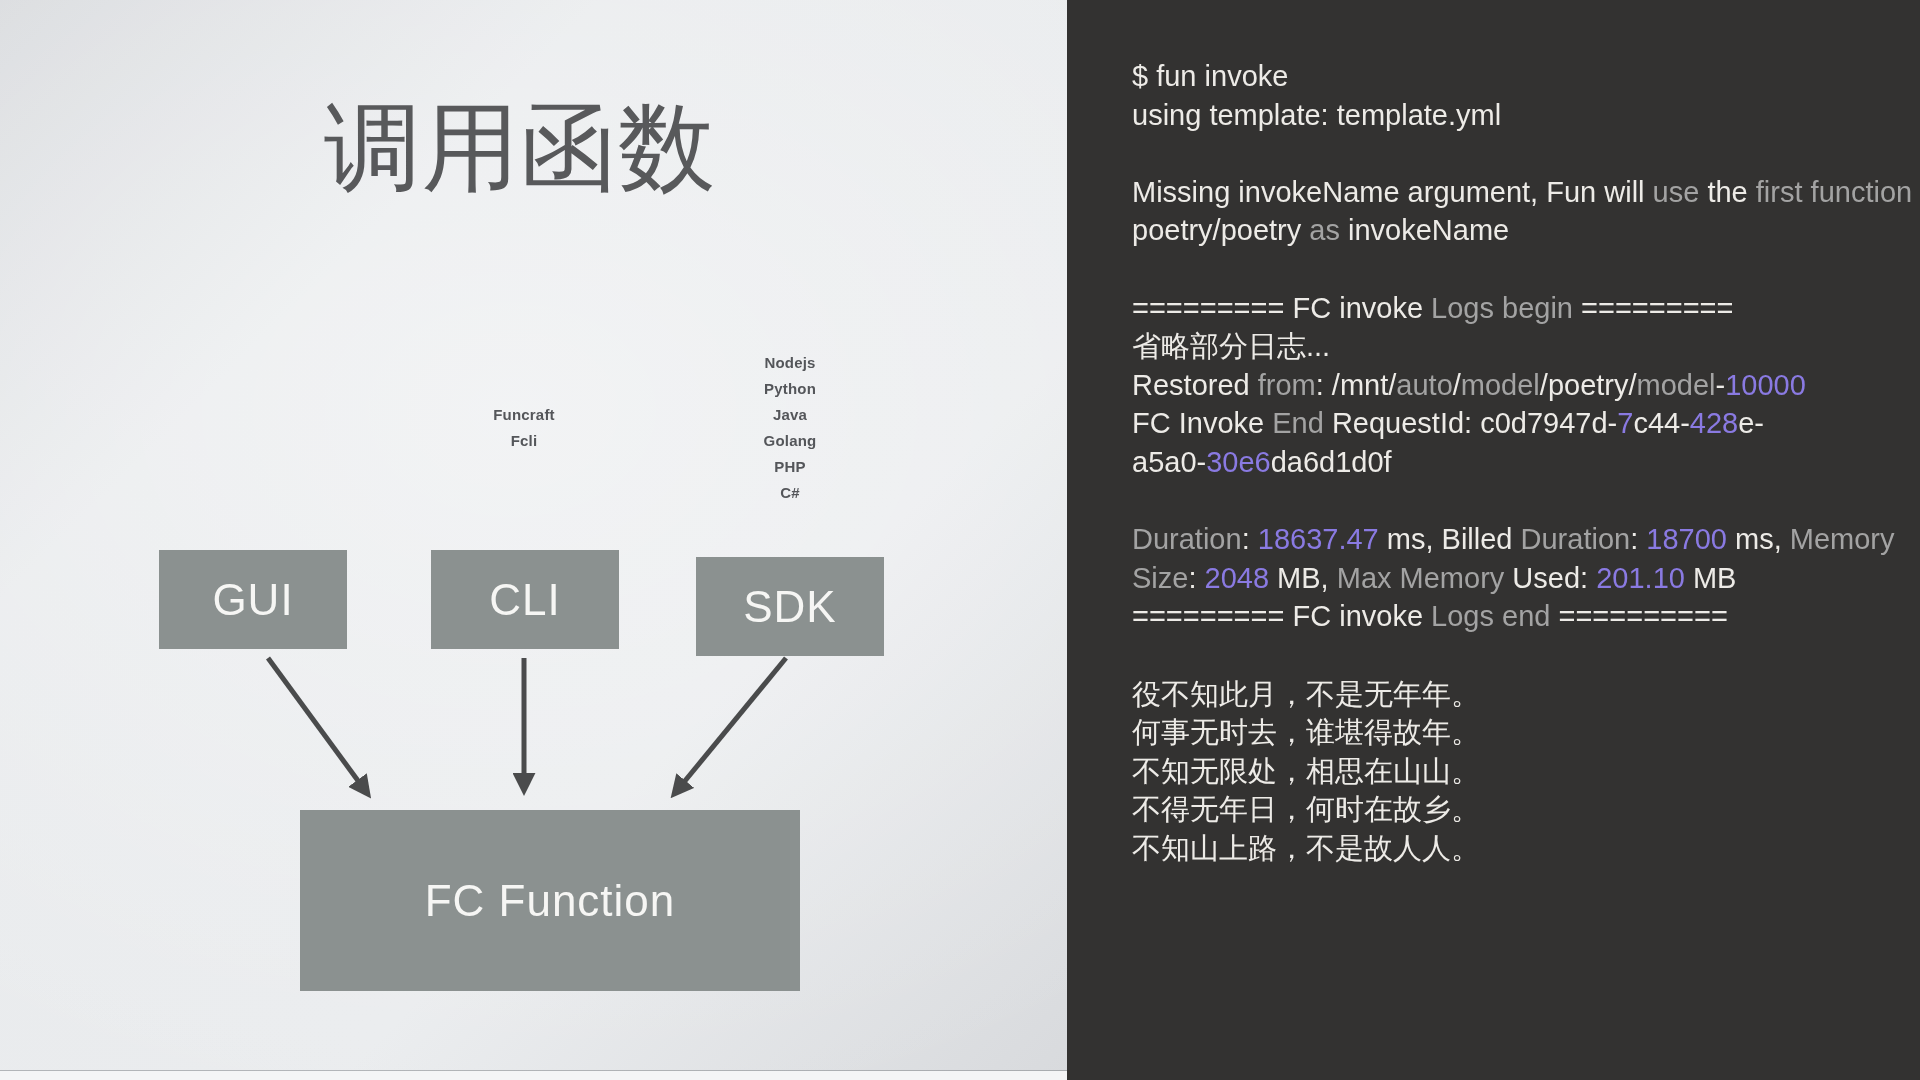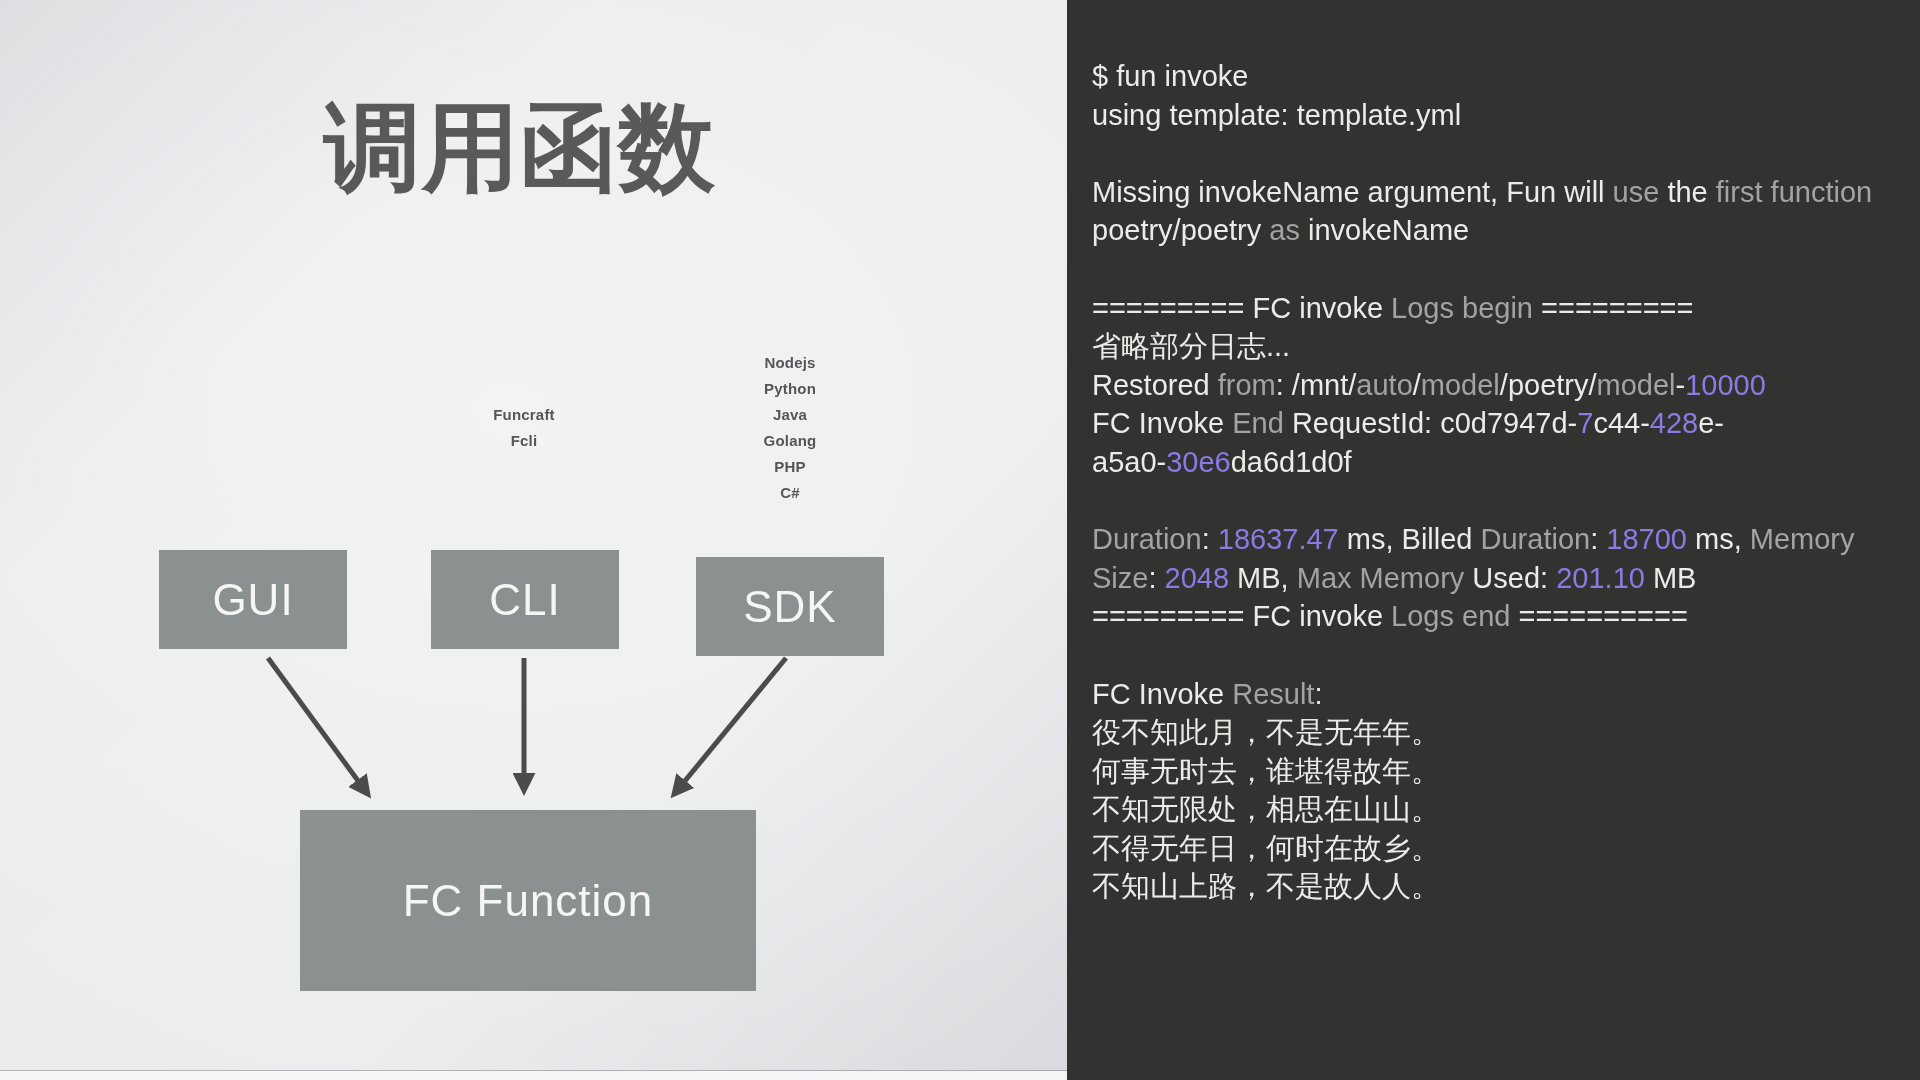--- a/index.html
+++ b/index.html
@@ -15,52 +15,52 @@
       linear-gradient(135deg, #d9dbde 0%, #e9ebed 28%, #eaecee 66%, #d8dadd 100%),
       #e7e9eb;
     overflow:hidden;
   }
   .slide::after {
     content:""; position:absolute; left:0; right:0; bottom:0; height:9px;
     background:#f4f5f6; box-shadow:0 -1px 0 rgba(110,115,120,0.45);
   }
   .slide-title {
     position:absolute; top:84px; left:0; width:1040px; text-align:center;
-    font-size:97px; font-weight:700; color:#58595b; letter-spacing:1px;
+    font-size:97px; font-weight:400; color:#58595b; letter-spacing:1px;
   }
   .label-block {
     position:absolute; text-align:center; font-weight:bold; font-size:15px;
     line-height:26px; color:#54565a; letter-spacing:0.2px;
   }
   #labels-gui { left:52px;  top:376px; width:400px; }
   #labels-cli { left:404px; top:402px; width:240px; }
   #labels-sdk { left:670px; top:350px; width:240px; }
 
   .io-box {
     position:absolute; top:550px; width:188px; height:99px; background:#8b9190;
     color:#f6f6f4; display:flex; align-items:center; justify-content:center;
     font-size:44px; font-weight:300; letter-spacing:1px;
   }
   #box-gui { left:159px;text-align:center; } #box-cli { left:431px; } #box-sdk { left:696px;margin-top:7px; }
 
   .fc-box {
-    position:absolute; left:300px; top:810px; width:456px; height:181px;
+    position:absolute; left:300px; top:810px; width:500px; height:181px;
     background:#8b9190; color:#f6f6f4; display:flex; align-items:center;
     justify-content:center; font-size:44px; font-weight:300; letter-spacing:1px;
   }
   .arrows { position:absolute; left:0; top:0; width:1067px; height:1080px; }
   .arrows line { stroke:#4a4b4c; stroke-width:5; }
 
   
   .terminal {
     position:absolute; left:1067px; top:0; width:853px; height:1080px;
     background:#333231; padding:57px 0 0 25px; overflow:hidden;
     font-family:"Liberation Sans", sans-serif; font-size:29px;
   }
-  .term-line { height:38.6px; line-height:38.6px; white-space:pre; }
+  .term-line { height:38.6px; line-height:38.6px; white-space:pre;margin-left:40px; }
   .c-fg     { color:#edebe7; }
   .c-pink   { color:#a3a3a3; }
   .c-purple { color:#8a7ae2; }
 </style>
 </head>
 <body>
 
 <div id="stage">
 
   <div class="slide">
@@ -108,21 +108,20 @@
       <div class="term-line"><span class="c-fg">========= FC invoke </span><span class="c-pink">Logs begin</span><span class="c-fg"> =========</span></div>
       <div class="term-line"><span class="c-fg">省略部分日志...</span></div>
       <div class="term-line"><span class="c-fg">Restored </span><span class="c-pink">from</span><span class="c-fg">: /mnt/</span><span class="c-pink">auto</span><span class="c-fg">/</span><span class="c-pink">model</span><span class="c-fg">/poetry/</span><span class="c-pink">model</span><span class="c-fg">-</span><span class="c-purple">10000</span></div>
       <div class="term-line"><span class="c-fg">FC Invoke </span><span class="c-pink">End</span><span class="c-fg"> RequestId: c0d7947d-</span><span class="c-purple">7</span><span class="c-fg">c44-</span><span class="c-purple">428</span><span class="c-fg">e-</span></div>
       <div class="term-line"><span class="c-fg">a5a0-</span><span class="c-purple">30e6</span><span class="c-fg">da6d1d0f</span></div>
       <div class="term-line"></div>
       <div class="term-line"><span class="c-pink">Duration</span><span class="c-fg">: </span><span class="c-purple">18637.47</span><span class="c-fg"> ms, Billed </span><span class="c-pink">Duration</span><span class="c-fg">: </span><span class="c-purple">18700</span><span class="c-fg"> ms, </span><span class="c-pink">Memory</span></div>
       <div class="term-line"><span class="c-pink">Size</span><span class="c-fg">: </span><span class="c-purple">2048</span><span class="c-fg"> MB, </span><span class="c-pink">Max Memory</span><span class="c-fg"> Used: </span><span class="c-purple">201.10</span><span class="c-fg"> MB</span></div>
       <div class="term-line"><span class="c-fg">========= FC invoke </span><span class="c-pink">Logs end</span><span class="c-fg"> ==========</span></div>
       <div class="term-line"></div>
-      <div class="term-line"><span class="c-fg">FC Invoke </span><span class="c-pink">Result</span><span class="c-fg">:</span></div>
       <div class="term-line"><span class="c-fg">役不知此月，不是无年年。</span></div>
       <div class="term-line"><span class="c-fg">何事无时去，谁堪得故年。</span></div>
       <div class="term-line"><span class="c-fg">不知无限处，相思在山山。</span></div>
       <div class="term-line"><span class="c-fg">不得无年日，何时在故乡。</span></div>
       <div class="term-line"><span class="c-fg">不知山上路，不是故人人。</span></div>
     </div>
 
 </div>
 
 </body></html>

